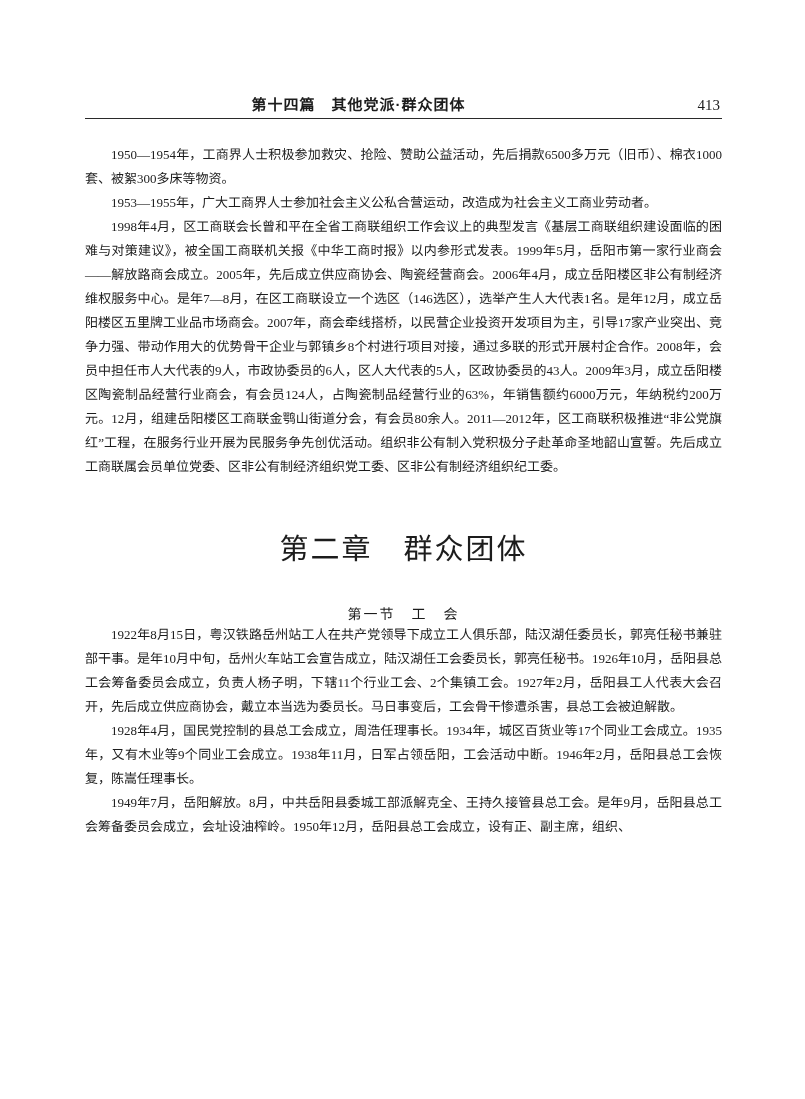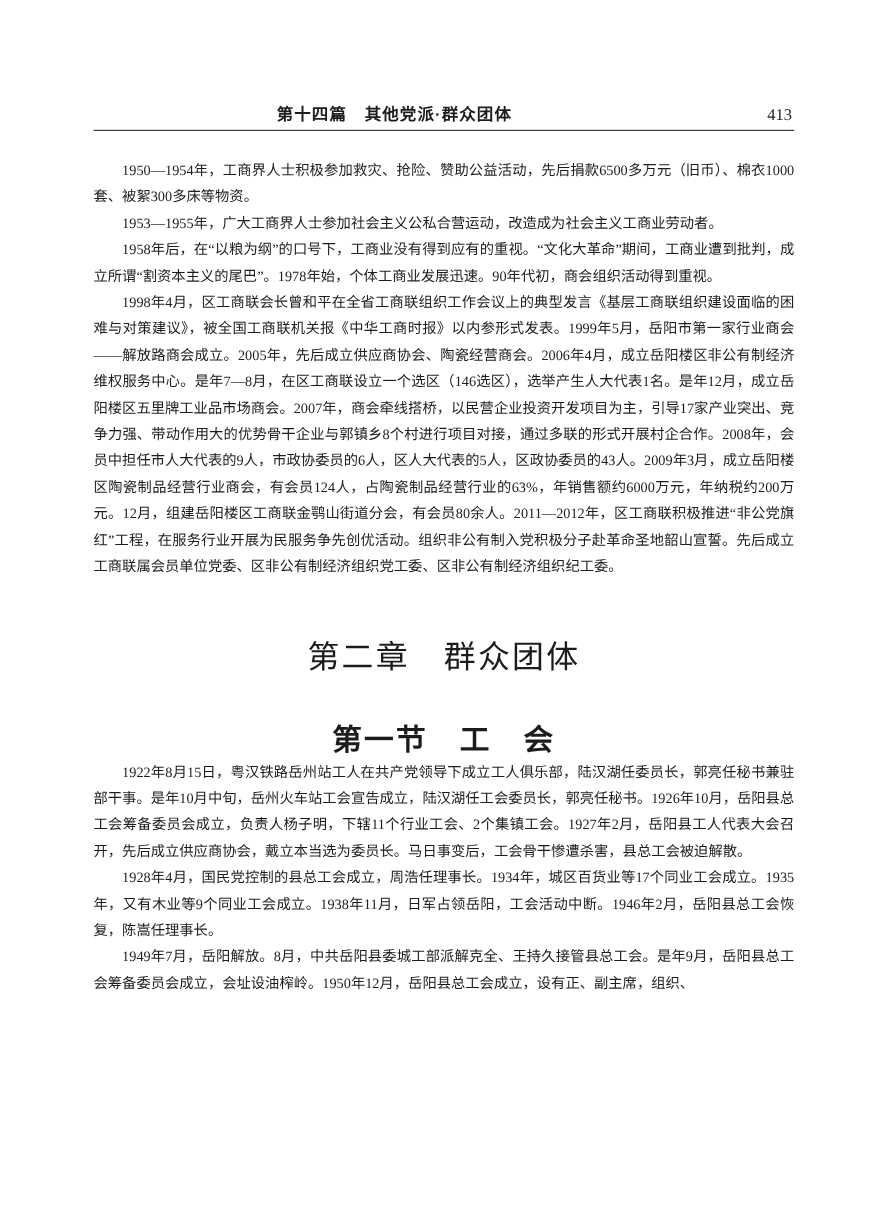--- a/index.html
+++ b/index.html
@@ -63,22 +63,22 @@
     text-align: center;
     font-family: "Liberation Sans", "DejaVu Sans", sans-serif;
     font-weight: normal;
     font-size: 29px;
     letter-spacing: 2px;
   }
   .section {
     margin: 36px 0 0 0;
     text-align: center;
     font-family: "Liberation Sans", "DejaVu Sans", sans-serif;
-    font-weight: bold;
-    font-size: 27px;
+    font-weight: normal;
+    font-size: 14px;
     letter-spacing: 2px;
   }
   .subsection {
     margin: 36px 0 10px 0;
     font-family: "Liberation Sans", "DejaVu Sans", sans-serif;
     font-weight: bold;
     font-size: 15.5px;
     text-indent: 2em;
   }
 </style>
@@ -90,21 +90,20 @@
 
     <div class="running-header">
       <span class="header-title">第十四篇　其他党派·群众团体</span>
       <span class="page-number">413</span>
     </div>
     <div class="header-rule"></div>
 
     <div class="intro">
       <p>1950—1954年，工商界人士积极参加救灾、抢险、赞助公益活动，先后捐款6500多万元（旧币）、棉衣1000套、被絮300多床等物资。</p>
       <p>1953—1955年，广大工商界人士参加社会主义公私合营运动，改造成为社会主义工商业劳动者。</p>
-      <p>1958年后，在“以粮为纲”的口号下，工商业没有得到应有的重视。“文化大革命”期间，工商业遭到批判，成立所谓“割资本主义的尾巴”。1978年始，个体工商业发展迅速。90年代初，商会组织活动得到重视。</p>
       <p>1998年4月，区工商联会长曾和平在全省工商联组织工作会议上的典型发言《基层工商联组织建设面临的困难与对策建议》，被全国工商联机关报《中华工商时报》以内参形式发表。1999年5月，岳阳市第一家行业商会——解放路商会成立。2005年，先后成立供应商协会、陶瓷经营商会。2006年4月，成立岳阳楼区非公有制经济维权服务中心。是年7—8月，在区工商联设立一个选区（146选区），选举产生人大代表1名。是年12月，成立岳阳楼区五里牌工业品市场商会。2007年，商会牵线搭桥，以民营企业投资开发项目为主，引导17家产业突出、竞争力强、带动作用大的优势骨干企业与郭镇乡8个村进行项目对接，通过多联的形式开展村企合作。2008年，会员中担任市人大代表的9人，市政协委员的6人，区人大代表的5人，区政协委员的43人。2009年3月，成立岳阳楼区陶瓷制品经营行业商会，有会员124人，占陶瓷制品经营行业的63%，年销售额约6000万元，年纳税约200万元。12月，组建岳阳楼区工商联金鹗山街道分会，有会员80余人。2011—2012年，区工商联积极推进“非公党旗红”工程，在服务行业开展为民服务争先创优活动。组织非公有制入党积极分子赴革命圣地韶山宣誓。先后成立工商联属会员单位党委、区非公有制经济组织党工委、区非公有制经济组织纪工委。</p>
     </div>
 
     <h1 class="chapter">第二章　群众团体</h1>
 
     <h2 class="section">第一节　工　会</h2>
 
 
     <div class="bodytext">
       <p>1922年8月15日，粤汉铁路岳州站工人在共产党领导下成立工人俱乐部，陆汉湖任委员长，郭亮任秘书兼驻部干事。是年10月中旬，岳州火车站工会宣告成立，陆汉湖任工会委员长，郭亮任秘书。1926年10月，岳阳县总工会筹备委员会成立，负责人杨子明，下辖11个行业工会、2个集镇工会。1927年2月，岳阳县工人代表大会召开，先后成立供应商协会，戴立本当选为委员长。马日事变后，工会骨干惨遭杀害，县总工会被迫解散。</p>

